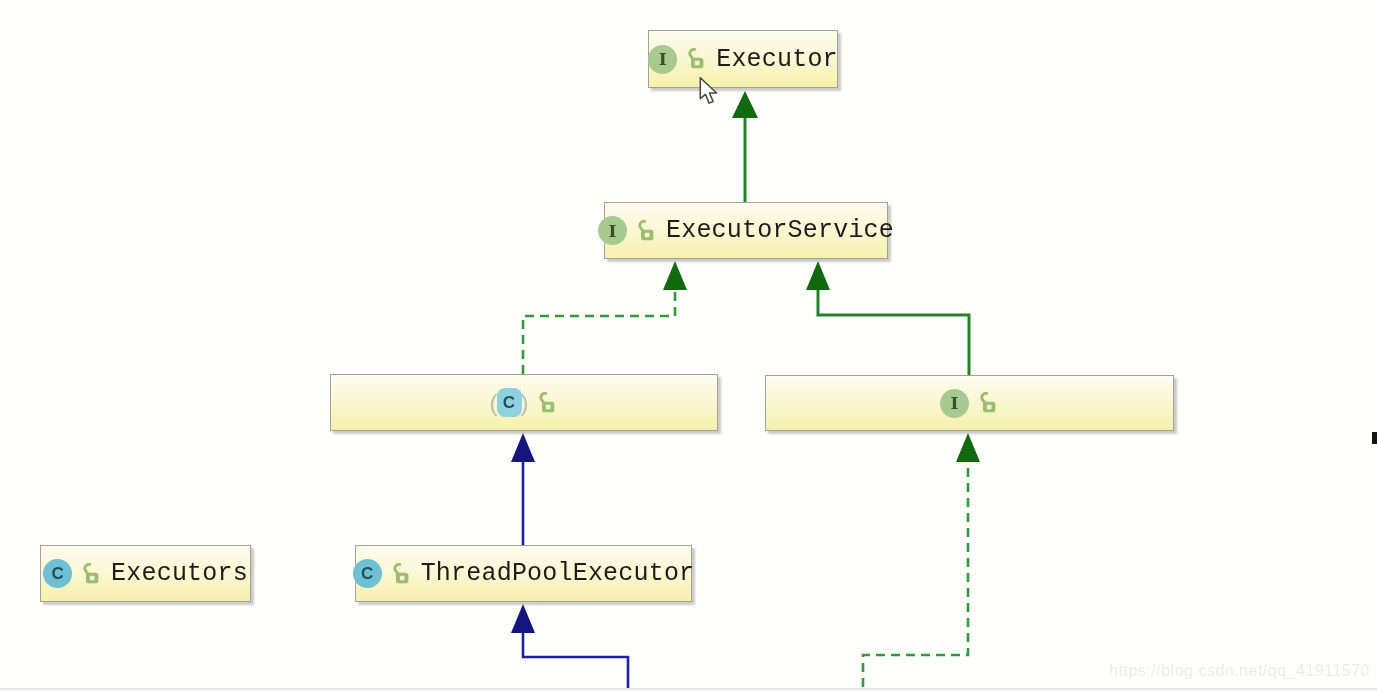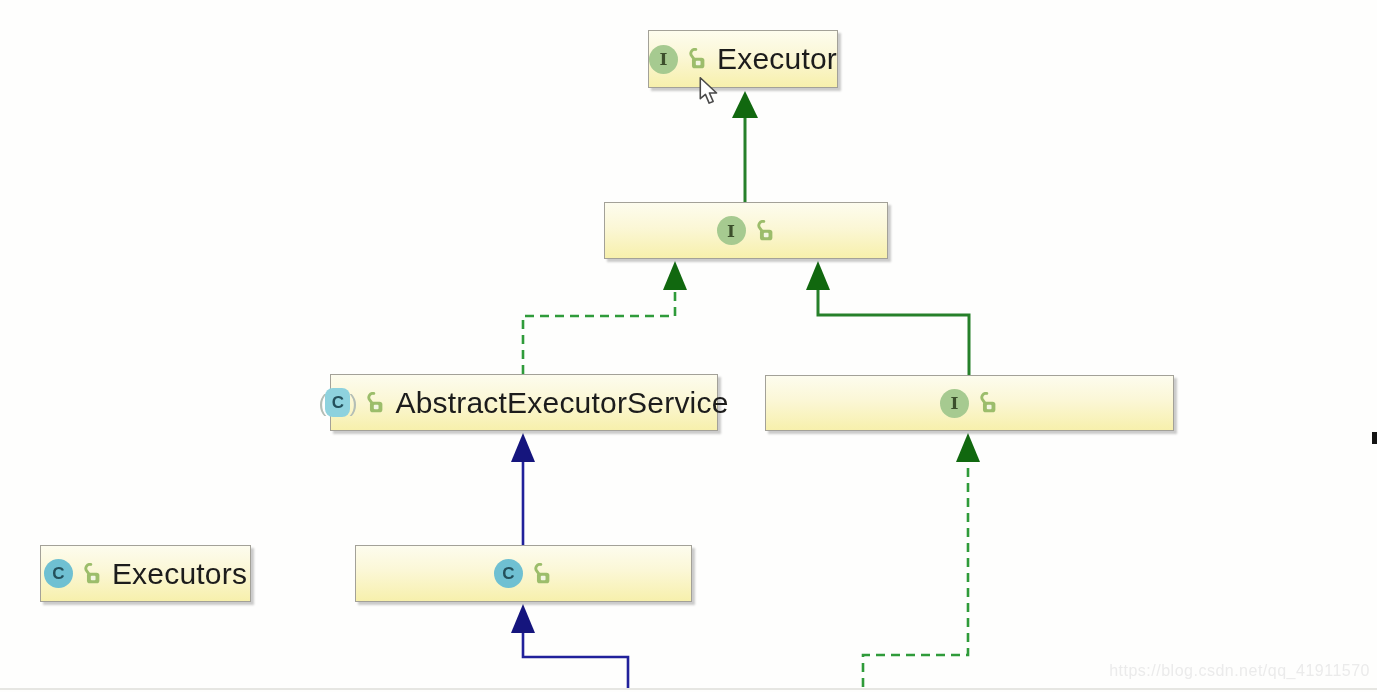--- a/index.html
+++ b/index.html
@@ -29,23 +29,24 @@
     gap: 9px;
     box-sizing: border-box;
     padding: 0 10px;
     background: linear-gradient(180deg, #fdfcee 0%, #fbf7d6 45%, #f7f0ac 100%);
     border: 1px solid #a3a198;
     box-shadow: 3px 3px 2px rgba(110,110,110,0.35);
     white-space: nowrap;
     cursor: default;
   }
   .node .label {
-    font-size: 30px;
+    font-size: 25px;
     color: #1c1c1c;
     letter-spacing: 0.2px;
+    font-family: Liberation Mono, monospace;
   }
   .icon-circle {
     width: 29px; height: 29px;
     border-radius: 50%;
     display: flex;
     align-items: center;
     justify-content: center;
     flex: 0 0 auto;
     font-weight: bold;
   }
@@ -167,36 +168,36 @@
 
   <div class="node" style="left:604px; top:202px; width:284px; height:57px">
     <span class="icon-circle icon-iface">I</span>
     <span class="lock">
       <svg width="21" height="22" viewBox="0 0 22 23">
         <path d="M7 11 V7.6 A4.3 4.3 0 0 1 14.6 4.9" fill="none" stroke="#9cbd6b" stroke-width="3" stroke-linecap="round" transform="rotate(-38 7 11)"></path>
         <rect x="5.2" y="10.2" width="13" height="11" rx="3" fill="#9cbd6b"></rect>
         <rect x="9.2" y="13.4" width="5" height="4.6" rx="1" fill="#f3f6e2"></rect>
       </svg>
     </span>
+    <span class="label">ExecutorService</span>
   </div>
 
   <div class="node" style="left:330px; top:374px; width:388px; height:57px">
     <span class="icon-abstract">
       <span class="paren">(</span>
       <span class="abs-c">C</span>
       <span class="paren">)</span>
     </span>
     <span class="lock">
       <svg width="21" height="22" viewBox="0 0 22 23">
         <path d="M7 11 V7.6 A4.3 4.3 0 0 1 14.6 4.9" fill="none" stroke="#9cbd6b" stroke-width="3" stroke-linecap="round" transform="rotate(-38 7 11)"></path>
         <rect x="5.2" y="10.2" width="13" height="11" rx="3" fill="#9cbd6b"></rect>
         <rect x="9.2" y="13.4" width="5" height="4.6" rx="1" fill="#f3f6e2"></rect>
       </svg>
     </span>
-    <span class="label">AbstractExecutorService</span>
   </div>
 
   <div class="node" style="left:765px; top:375px; width:409px; height:56px">
     <span class="icon-circle icon-iface">I</span>
     <span class="lock">
       <svg width="21" height="22" viewBox="0 0 22 23">
         <path d="M7 11 V7.6 A4.3 4.3 0 0 1 14.6 4.9" fill="none" stroke="#9cbd6b" stroke-width="3" stroke-linecap="round" transform="rotate(-38 7 11)"></path>
         <rect x="5.2" y="10.2" width="13" height="11" rx="3" fill="#9cbd6b"></rect>
         <rect x="9.2" y="13.4" width="5" height="4.6" rx="1" fill="#f3f6e2"></rect>
       </svg>
@@ -205,20 +206,21 @@
 
   <div class="node" style="left:355px; top:545px; width:337px; height:57px">
     <span class="icon-circle icon-class">C</span>
     <span class="lock">
       <svg width="21" height="22" viewBox="0 0 22 23">
         <path d="M7 11 V7.6 A4.3 4.3 0 0 1 14.6 4.9" fill="none" stroke="#9cbd6b" stroke-width="3" stroke-linecap="round" transform="rotate(-38 7 11)"></path>
         <rect x="5.2" y="10.2" width="13" height="11" rx="3" fill="#9cbd6b"></rect>
         <rect x="9.2" y="13.4" width="5" height="4.6" rx="1" fill="#f3f6e2"></rect>
       </svg>
     </span>
+    <span class="label">ThreadPoolExecutor</span>
   </div>
 
   <div class="node" style="left:40px; top:545px; width:211px; height:57px">
     <span class="icon-circle icon-class">C</span>
     <span class="lock">
       <svg width="21" height="22" viewBox="0 0 22 23">
         <path d="M7 11 V7.6 A4.3 4.3 0 0 1 14.6 4.9" fill="none" stroke="#9cbd6b" stroke-width="3" stroke-linecap="round" transform="rotate(-38 7 11)"></path>
         <rect x="5.2" y="10.2" width="13" height="11" rx="3" fill="#9cbd6b"></rect>
         <rect x="9.2" y="13.4" width="5" height="4.6" rx="1" fill="#f3f6e2"></rect>
       </svg>

